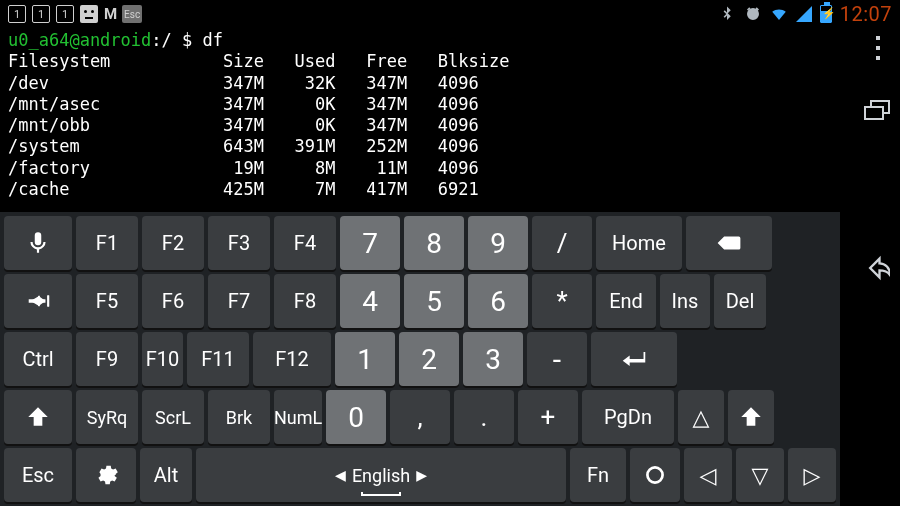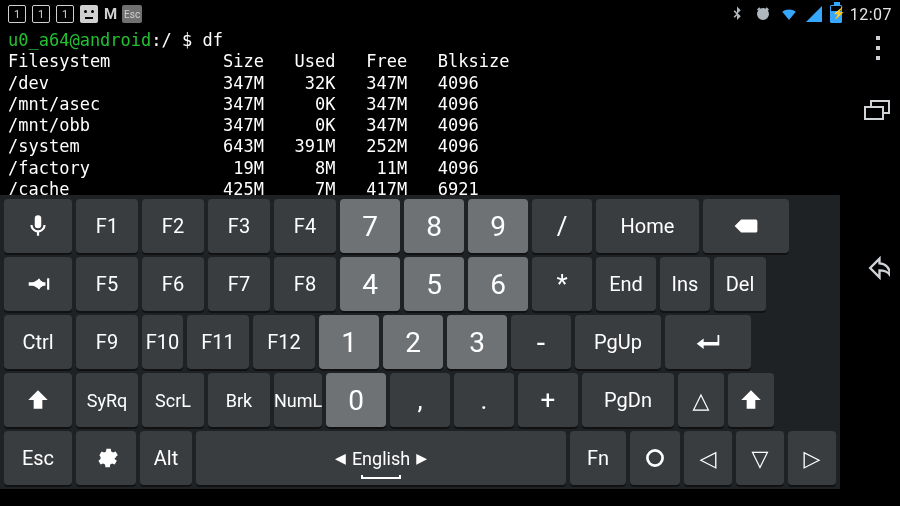--- a/index.html
+++ b/index.html
@@ -37,21 +37,21 @@
   .face::before { left:4px; } .face::after { right:4px; }
   .face .mouth { position:absolute; bottom:4px; left:5px; width:8px; height:2px; background:#000; }
   .gmail { font-weight: bold; letter-spacing:-1px; }
   .esc-ic { width:20px; height:18px; background:#707070; border-radius:2px;
     font-size:10px; display:flex; align-items:center; justify-content:center; }
   .statusbar .right-icons {
     margin-left:auto; display:flex; gap:8px; align-items:center;
     color:#b0b8bf;
   }
   .right-icons svg { width:18px; height:18px; fill:#b0b8bf; }
-  .clock { font-size: 16px; letter-spacing: 0.5px; color:#e5e5e5; }
+  .clock { font-size: 20px; letter-spacing: 0.5px; color:#c2410c; }
   
   .terminal {
     font-family: 'Menlo', 'Consolas', monospace;
     font-size: 17px;
     color:#fff;
     padding: 2px 8px;
     line-height: 1.25;
     white-space: pre;
   }
   .prompt-user { color:#22c032;margin-top:20px; }
@@ -59,21 +59,21 @@
   .overflow { position:absolute; right:12px; top:36px; width:20px; height:24px;
     display:flex; flex-direction:column; justify-content:space-between; align-items:center; }
   .overflow .dot { width:4px; height:4px; background:#cfd3d8; }
   .recentsquares { position:absolute; right:8px; top:100px; width:28px; height:24px; }
   .recentsquares .sq { position:absolute; width:20px; height:14px; border:2px solid #cfd3d8; background:#000; }
   .recentsquares .sq.b { top:0; left:6px; }
   .recentsquares .sq.f { top:6px; left:0; }
 
   
   .keyboard {
-    position:absolute; left:0; bottom:17px; width:840px;
+    position:absolute; left:0; bottom:0; width:840px;
     background:#1f2225; padding:4px; display:flex; flex-direction:column; gap:4px;
   }
   .krow { display:flex; gap:4px; }
   .key {
     background:#3a3d40; color:#fff; border-radius:4px;
     display:flex; align-items:center; justify-content:center;
     height:54px; font-size:22px; font-weight:400;
     box-shadow: 0 2px 0 #111;
     user-select:none;
   }
@@ -167,21 +167,21 @@
         </svg>
     </div>
     <div class="key small" style="width:62px">F1</div>
     <div class="key small" style="width:62px">F2</div>
     <div class="key small" style="width:62px">F3</div>
     <div class="key small" style="width:62px">F4</div>
     <div class="key light" style="width:60px">7</div>
     <div class="key light" style="width:60px">8</div>
     <div class="key light" style="width:60px">9</div>
     <div class="key" style="width:60px;font-size:26px">/</div>
-    <div class="key small" style="width:103px">Home</div>
+    <div class="key small" style="width:86px">Home</div>
     <div class="key" style="width:86px">
       <svg viewBox="0 0 32 20">
           <path d="M10 2h18a2 2 0 012 2v12a2 2 0 01-2 2H10l-8-8 8-8zm5 4l3 3 3-3 2 2-3 3 3 3-2 2-3-3-3 3-2-2 3-3-3-3 2-2z"></path>
         </svg>
     </div>
   </div>
 
   <div class="krow">
     <div class="key" style="width:68px">
       <svg viewBox="0 0 28 20">
@@ -201,26 +201,25 @@
     <div class="key small" style="width:60px">End</div>
     <div class="key small" style="width:50px">Ins</div>
     <div class="key small" style="width:52px">Del</div>
   </div>
 
   <div class="krow">
     <div class="key small" style="width:68px">Ctrl</div>
     <div class="key small" style="width:62px">F9</div>
     <div class="key small" style="width:41px">F10</div>
     <div class="key small" style="width:62px">F11</div>
-    <div class="key small" style="width:62px">F12</div>
+    <div class="key small" style="width:78px">F12</div>
     <div class="key light" style="width:60px">1</div>
     <div class="key light" style="width:60px">2</div>
     <div class="key light" style="width:60px">3</div>
     <div class="key" style="width:60px;font-size:30px">-</div>
-    <div class="key small" style="width:86px">PgUp</div>
     <div class="key" style="width:86px">
       <svg viewBox="0 0 30 20">
           <path d="M26 2v8H10V6l-8 6 8 6v-4h18V2z"></path>
         </svg>
     </div>
   </div>
 
   <div class="krow">
     <div class="key" style="width:68px">
       <svg viewBox="0 0 24 24">

